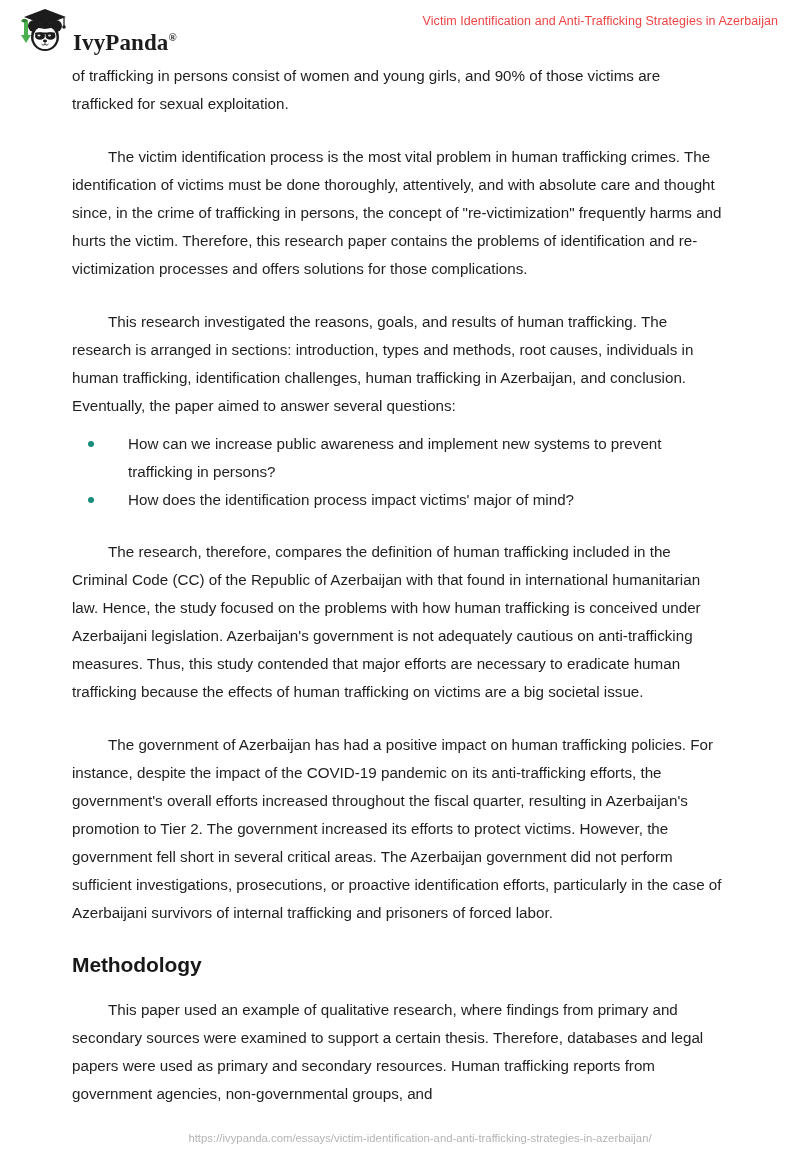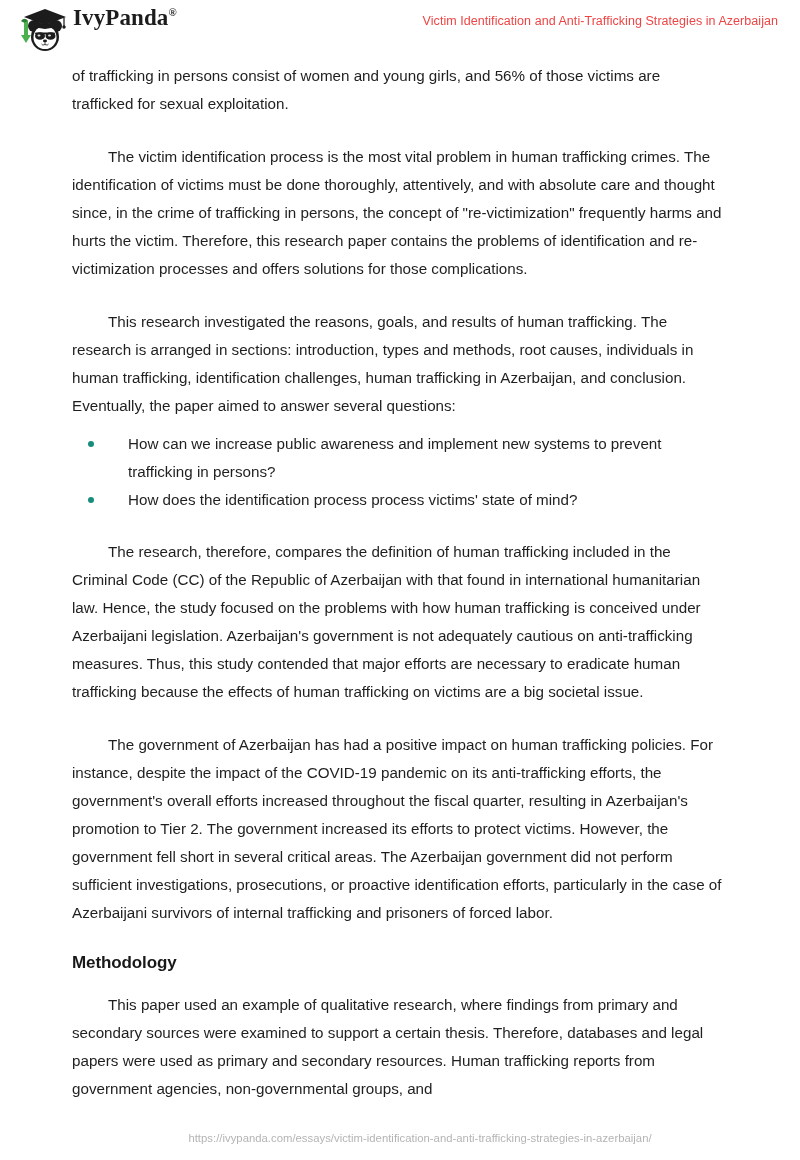--- a/index.html
+++ b/index.html
@@ -23,21 +23,21 @@
     left: 0;
     width: 800px;
     height: 62px;
     box-sizing: border-box;
   }
   .brand {
     position: absolute;
     left: 14px;
     top: 6px;
     display: flex;
-    align-items: flex-start;
+    align-items: flex-end;
     gap: 7px;
   }
   .brand-mark {
     width: 52px;
     height: 48px;
     display: block;
   }
   .brand-name {
     font-family: "Liberation Serif", serif;
     font-size: 23px;
@@ -102,21 +102,21 @@
     position: absolute;
     left: 16px;
     top: 11px;
     width: 6px;
     height: 6px;
     border-radius: 50%;
     background: #168d7d;
   }
 
   h2.section-heading {
-    font-size: 17px;
+    font-size: 21px;
     font-weight: 700;
     color: #181818;
     margin: 22px 0 18px 0;
     line-height: 1.25;
     letter-spacing: -0.1px;
   }
 
   
   .page-footer {
     position: absolute;
@@ -175,32 +175,32 @@
       </g>
     </svg>
     <span class="brand-name"><span>IvyPanda</span><span class="brand-reg">®</span></span>
   </div>
 
   <div class="doc-title">Victim Identification and Anti-Trafficking Strategies in Azerbaijan</div>
 </div>
 
 <div class="content">
 
-  <p class="para no-indent">of trafficking in persons consist of women and young girls, and 56% of those victims are trafficked for sexual exploitation.</p>
+  <p class="para no-indent">of trafficking in persons consist of women and young girls, and 90% of those victims are trafficked for sexual exploitation.</p>
   <p class="para">The victim identification process is the most vital problem in human trafficking crimes. The identification of victims must be done thoroughly, attentively, and with absolute care and thought since, in the crime of trafficking in persons, the concept of "re-victimization" frequently harms and hurts the victim. Therefore, this research paper contains the problems of identification and re-victimization processes and offers solutions for those complications.</p>
   <p class="para tight">This research investigated the reasons, goals, and results of human trafficking. The research is arranged in sections: introduction, types and methods, root causes, individuals in human trafficking, identification challenges, human trafficking in Azerbaijan, and conclusion. Eventually, the paper aimed to answer several questions:</p>
 
   <ul class="q-list">
     <li class="q-item">
       <span class="q-bullet"></span>
       <span>How can we increase public awareness and implement new systems to prevent trafficking in persons?</span>
     </li>
     <li class="q-item">
       <span class="q-bullet"></span>
-      <span>How does the identification process process victims' state of mind?</span>
+      <span>How does the identification process impact victims' major of mind?</span>
     </li>
   </ul>
 
   <p class="para">The research, therefore, compares the definition of human trafficking included in the Criminal Code (CC) of the Republic of Azerbaijan with that found in international humanitarian law. Hence, the study focused on the problems with how human trafficking is conceived under Azerbaijani legislation. Azerbaijan's government is not adequately cautious on anti-trafficking measures. Thus, this study contended that major efforts are necessary to eradicate human trafficking because the effects of human trafficking on victims are a big societal issue.</p>
   <p class="para">The government of Azerbaijan has had a positive impact on human trafficking policies. For instance, despite the impact of the COVID-19 pandemic on its anti-trafficking efforts, the government's overall efforts increased throughout the fiscal quarter, resulting in Azerbaijan's promotion to Tier 2. The government increased its efforts to protect victims. However, the government fell short in several critical areas. The Azerbaijan government did not perform sufficient investigations, prosecutions, or proactive identification efforts, particularly in the case of Azerbaijani survivors of internal trafficking and prisoners of forced labor.</p>
 
   <h2 class="section-heading">Methodology</h2>
 
   <p class="para">This paper used an example of qualitative research, where findings from primary and secondary sources were examined to support a certain thesis. Therefore, databases and legal papers were used as primary and secondary resources. Human trafficking reports from government agencies, non-governmental groups, and</p>
 </div>

